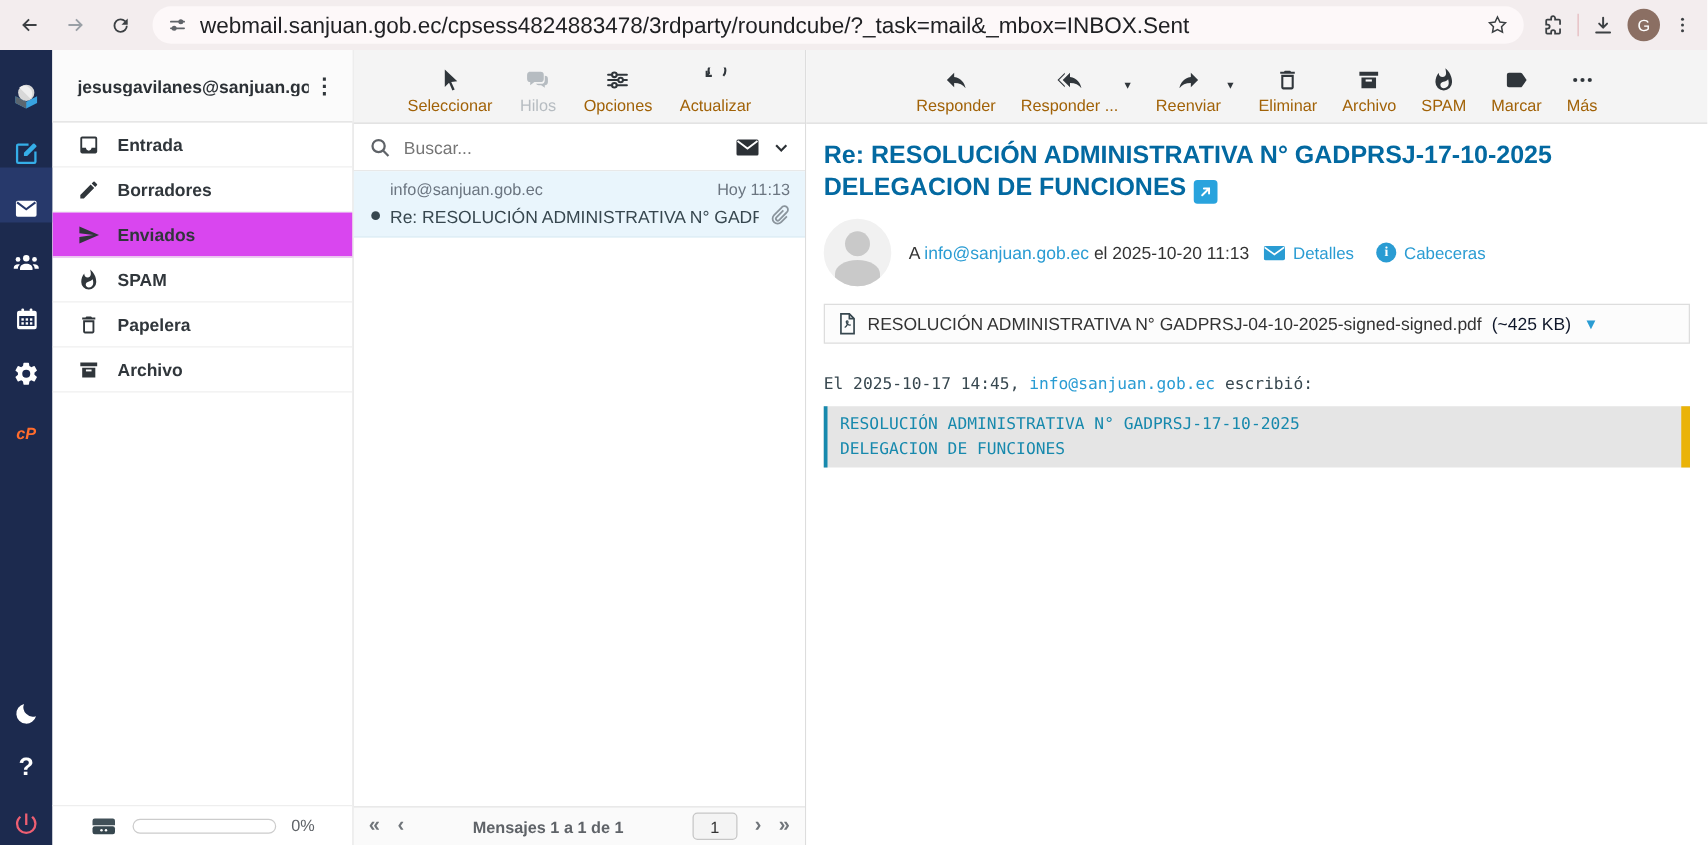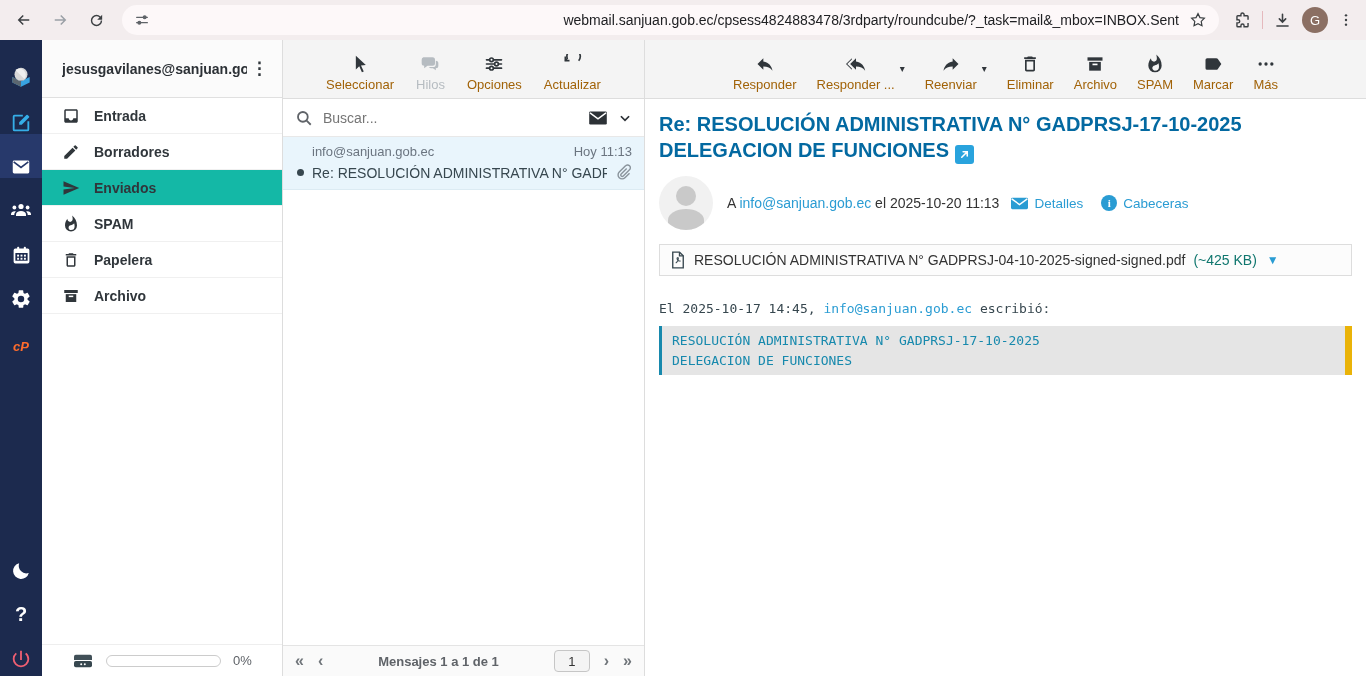--- a/index.html
+++ b/index.html
@@ -4,21 +4,21 @@
 <style>
   * { margin:0; padding:0; box-sizing:border-box; }
   html,body { width:1366px; height:676px; font-family:"Liberation Sans", sans-serif; background:#fff; overflow:hidden; }
   .app { width:1366px; height:676px; display:flex; flex-direction:column; }
 
   
   .chrome { height:40px; background:#f3edee; display:flex; align-items:center; padding:0 8px; gap:4px; flex:0 0 auto; }
   .chrome .nav-btn { width:32px; height:32px; border-radius:50%; display:flex; align-items:center; justify-content:center; color:#3c4043; }
   .chrome .nav-btn.disabled { color:#9aa0a6; }
   .urlbar { flex:1; height:30px; background:#fdf8f9; border-radius:15px; display:flex; align-items:center; padding:0 12px; gap:10px; margin:0 6px; }
-  .urlbar .url-text { font-size:14px; color:#202124; white-space:nowrap; overflow:hidden; flex:1;text-align:right; }
+  .urlbar .url-text { font-size:18px; color:#202124; white-space:nowrap; overflow:hidden; flex:1; }
   .chrome-right { display:flex; align-items:center; gap:10px; padding:0 4px; }
   .chrome-divider { width:1px; height:18px; background:#e5b9bd; }
   .avatar-g { width:26px; height:26px; border-radius:50%; background:#8b6f63; color:#fff; font-size:13px; display:flex; align-items:center; justify-content:center; }
   .ic { display:inline-block; flex:0 0 auto; }
 
   
   .main { flex:1; display:flex; min-height:0; }
 
   
   .rail { width:42px; background:#1c2a4e; display:flex; flex-direction:column; align-items:center; padding:6px 0; flex:0 0 auto; }
@@ -31,21 +31,21 @@
   .rail-power { color:#ee5f72; }
 
   
   .folders { width:241px; background:#fff; border-right:1px solid #ddd; display:flex; flex-direction:column; flex:0 0 auto; }
   .account-row { height:58px; display:flex; align-items:center; padding:0 10px 0 20px; border-bottom:1px solid #e0e0e0; background:#fbfbfb; }
   .account-name { flex:1; font-size:14px; font-weight:bold; color:#2c3136; white-space:nowrap; overflow:hidden; }
   .kebab { color:#30363b; font-size:17px; letter-spacing:0; padding:0 4px; font-weight:bold; }
   .folder-list { flex:1; overflow:hidden; }
   .folder-item { height:36px; display:flex; align-items:center; gap:14px; padding:0 10px 0 20px; border-bottom:1px solid #f0f0f0; color:#30363b; font-size:14px;font-weight:bold; }
   .folder-item .ic { color:#30363b; }
-  .folder-item.active { background:#14b8a6; }
+  .folder-item.active { background:#d946ef; }
   .folders-foot { height:32px; display:flex; align-items:center; gap:12px; padding:0 14px 0 30px; border-top:1px solid #eee; }
   .quota-bar { width:115px; height:12px; border:1px solid #ccc; border-radius:7px; background:#fff; }
   .quota-pct { font-size:13px; color:#5f6368; }
 
   
   .listpane { width:362px; border-right:1px solid #ddd; display:flex; flex-direction:column; flex:0 0 auto; background:#fff; }
   .toolbar { height:59px; background:#f4f4f4; border-bottom:1px solid #ddd; display:flex; align-items:flex-end; justify-content:center; gap:22px; padding-bottom:6px; flex:0 0 auto; }
   .tb-btn { display:flex; flex-direction:column; align-items:center; gap:3px; color:#a16207; font-size:13px; }
   .tb-btn .ic { color:#30363b; }
   .tb-btn.disabled { color:#b6bcc1; }
@@ -80,21 +80,21 @@
   .avatar-big .head { width:20px; height:20px; border-radius:50%; background:#c9c9c9; position:absolute; left:17px; top:10px; }
   .avatar-big .torso { width:36px; height:22px; border-radius:50% 50% 0 0; background:#c9c9c9; position:absolute; left:9px; top:33px; }
   .meta-lines { display:flex; gap:12px; }
   .meta-l1 { font-size:14px; color:#333; }
   .link { color:#2a9cd3; text-decoration:none; }
   .meta-l2 { display:flex; align-items:center; gap:18px; font-size:13.5px; }
   .meta-l2 .item { display:flex; align-items:center; gap:6px; color:#2a9cd3; }
   .info-circle { width:16px; height:16px; border-radius:50%; background:#2a9cd3; color:#fff; font-size:11px; font-weight:bold; display:flex; align-items:center; justify-content:center; font-family:"Liberation Serif", serif; }
   .attach-box { margin-top:14px; border:1px solid #ddd; background:#fcfcfc; height:32px; display:flex; align-items:center; gap:8px; padding:0 10px; font-size:14px; }
   .attach-name { color:#333; }
-  .attach-size { color:#0f766e; }
+  .attach-size { color:#0f172a; }
   .attach-caret { color:#2a9cd3; font-size:12px; margin-left:2px; }
   .mailbody { margin-top:24px; font-family:"DejaVu Sans Mono", monospace; font-size:13px; color:#37474f; }
   .quote-hdr { line-height:1.4; }
   .quote-hdr .mlink { color:#2a9cd3; text-decoration:none; }
   blockquote.q { margin-top:8px; border-left:3px solid #1789ad; border-right:7px solid #eab308; background:#e5e5e5; color:#1789ad; padding:5px 10px; line-height:1.5; }
 
   svg { display:block; }
 </style>
 </head>
 <body>

